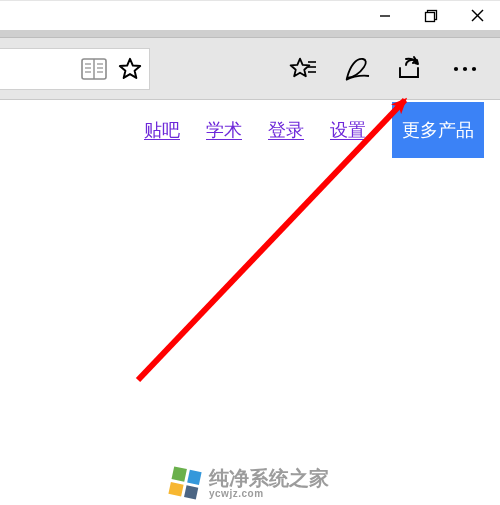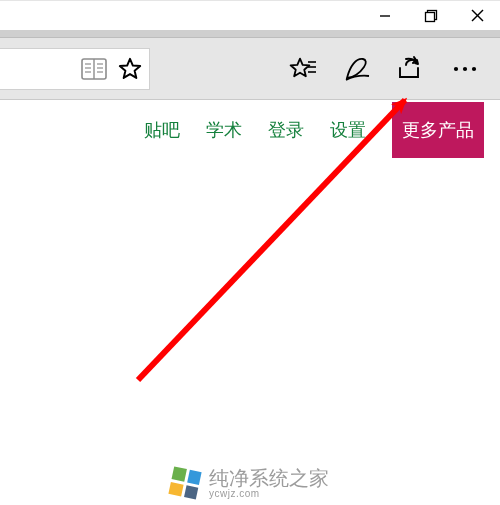--- a/index.html
+++ b/index.html
@@ -59,26 +59,27 @@
     .nav-row {
       height: 60px;
       display: flex;
       align-items: center;
       justify-content: flex-end;
       padding-right: 16px;
       gap: 26px;
       font-size: 18px;
     }
     .nav-link {
-      color: #15803d;
+      color: #6d28d9;
+      text-decoration: underline;
       text-underline-offset: 3px;
       cursor: pointer;
     }
     .nav-btn-primary {
-      background: #be185d;
+      background: #3b82f6;
       color: #fff;
       padding: 16px 10px;
       text-decoration: none;
     }
 
     .arrow-layer {
       position: absolute;
       left: 0; top: 0;
       pointer-events: none;
     }
@@ -86,20 +87,21 @@
     .watermark {
       position: absolute;
       left: 0; right: 0;
       bottom: 6px;
       display: flex;
       align-items: center;
       justify-content: center;
       gap: 10px;
       color: #9c9c9c;
       font-size: 20px;
+      font-weight: bold;
     }
     .wm-logo {
       width: 28px; height: 28px;
       display: grid;
       grid-template-columns: 1fr 1fr;
       grid-template-rows: 1fr 1fr;
       gap: 3px;
       transform: rotate(12deg);
     }
     .wm-logo span { display:block; width:100%; height:100%; }

